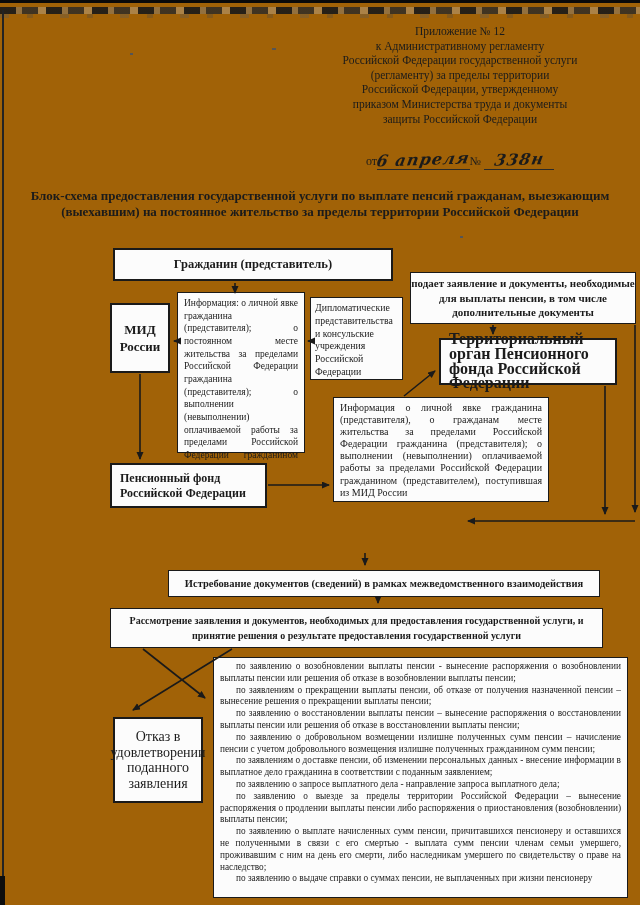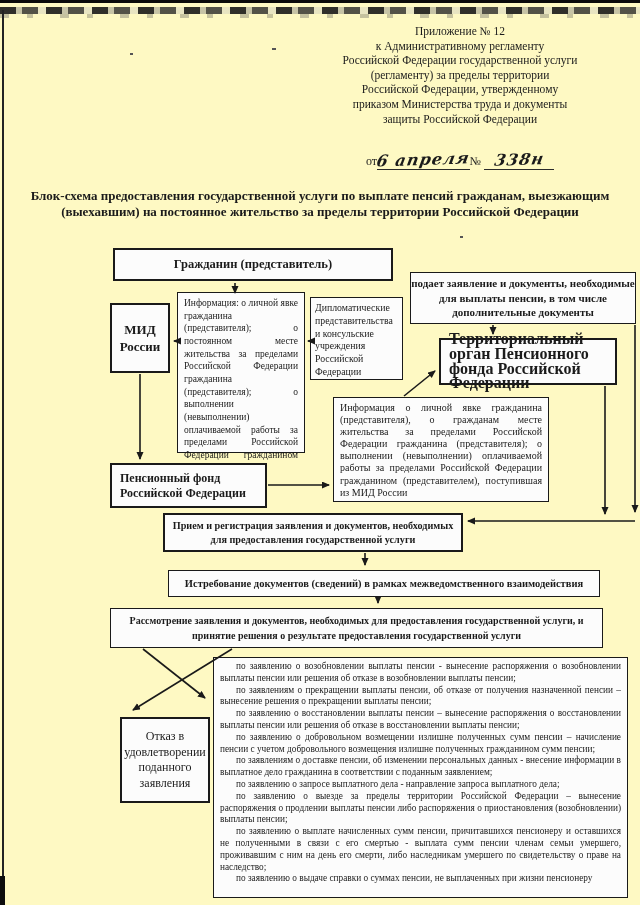--- a/index.html
+++ b/index.html
@@ -1,16 +1,16 @@
 <!DOCTYPE html>
 <html><head>
 <meta charset="utf-8">
 <style>
   html,body{margin:0;padding:0;background:#e8e8e8;}
-  #page{position:relative;width:640px;height:905px;background:#fef9c3;overflow:hidden;
+  #page{position:relative;width:640px;height:905px;background:#a16207;overflow:hidden;
         font-family:"Liberation Serif",serif;color:#1b1b1b;}
   
   .scan-topline{position:absolute;left:0;top:0;width:640px;height:3px;background:#0a0a0a;}
   .scan-band{position:absolute;left:0;top:7px;width:640px;height:7px;
      background:repeating-linear-gradient(90deg,rgba(25,25,25,.9) 0 16px,rgba(130,130,130,.45) 16px 22px,rgba(40,40,40,.8) 22px 38px,rgba(190,190,190,.35) 38px 46px);}
   .scan-band2{position:absolute;left:0;top:14px;width:640px;height:4px;
      background:repeating-linear-gradient(90deg,rgba(90,90,90,.35) 0 9px,rgba(255,255,255,0) 9px 27px,rgba(70,70,70,.3) 27px 33px,rgba(255,255,255,0) 33px 60px);}
   .scan-leftline{position:absolute;left:2px;top:10px;width:2px;height:880px;background:#232323;}
   .scan-leftmark{position:absolute;left:0;top:876px;width:5px;height:29px;background:#0d0d0d;}
   .speck{position:absolute;background:#555;}
@@ -39,21 +39,21 @@
           padding:4px 4px;border-width:1.5px;}
   .b-terr{left:439px;top:338px;width:178px;height:47px;font-weight:bold;font-size:16px;
           line-height:14.8px;padding:10px 8px;display:flex;align-items:center;}
   .b-pfr{left:110px;top:463px;width:157px;height:45px;font-weight:bold;font-size:12px;
          line-height:15px;padding:4px 8px;display:flex;align-items:center;}
   .b-info2{left:333px;top:397px;width:216px;height:105px;font-size:10px;line-height:12.1px;
            text-align:justify;padding:4px 6px;border-width:1.5px;}
   .b-recv{left:163px;top:513px;width:300px;height:39px;font-weight:bold;font-size:10.2px;line-height:14px;}
   .b-req{left:168px;top:570px;width:432px;height:27px;font-weight:bold;font-size:10.5px;border-width:1.5px;}
   .b-review{left:110px;top:608px;width:493px;height:40px;font-weight:bold;font-size:10px;line-height:15px;border-width:1.5px;}
-  .b-refuse{left:120px;top:717px;width:90px;height:86px;font-size:12px;line-height:15.5px;}
+  .b-refuse{left:113px;top:717px;width:90px;height:86px;font-size:14px;line-height:15.5px;}
   .b-outcomes{left:213px;top:657px;width:415px;height:241px;font-size:9.3px;line-height:11.8px;
               text-align:justify;padding:3px 6px;border-width:1.5px;overflow:hidden;}
   .b-outcomes p{margin:0;text-indent:16px;}
 
   .indent1{text-indent:26px;}
   svg.overlay{position:absolute;left:0;top:0;pointer-events:none;}
 </style>
 </head>
 <body>
 
@@ -96,21 +96,20 @@
   </div>
 
   <div class="box b-dipl">Дипломатические представительства и консульские учреждения Российской Федерации</div>
 
   <div class="box b-terr">Территориальный орган Пенсионного фонда Российской Федерации</div>
 
   <div class="box b-pfr">Пенсионный фонд Российской Федерации</div>
 
   <div class="box b-info2">Информация о личной явке гражданина (представителя), о гражданам месте жительства за пределами Российской Федерации гражданина (представителя); о выполнении (невыполнении) оплачиваемой работы за пределами Российской Федерации гражданином (представителем), поступившая из МИД России</div>
 
-  <div class="box ctr b-recv">Прием и регистрация заявления и документов, необходимых для предоставления государственной услуги</div>
 
   <div class="box ctr b-req">Истребование документов (сведений) в рамках межведомственного взаимодействия</div>
 
   <div class="box ctr b-review">Рассмотрение заявления и документов, необходимых для предоставления государственной услуги, и принятие решения о результате предоставления государственной услуги</div>
 
   <div class="box ctr b-refuse">Отказ в удовлетворении поданного заявления</div>
 
   <div class="box b-outcomes">
       <p>по заявлению о возобновлении выплаты пенсии - вынесение распоряжения о возобновлении выплаты пенсии или решения об отказе в возобновлении выплаты пенсии;</p>
       <p>по заявлениям о прекращении выплаты пенсии, об отказе от получения назначенной пенсии – вынесение решения о прекращении выплаты пенсии;</p>

